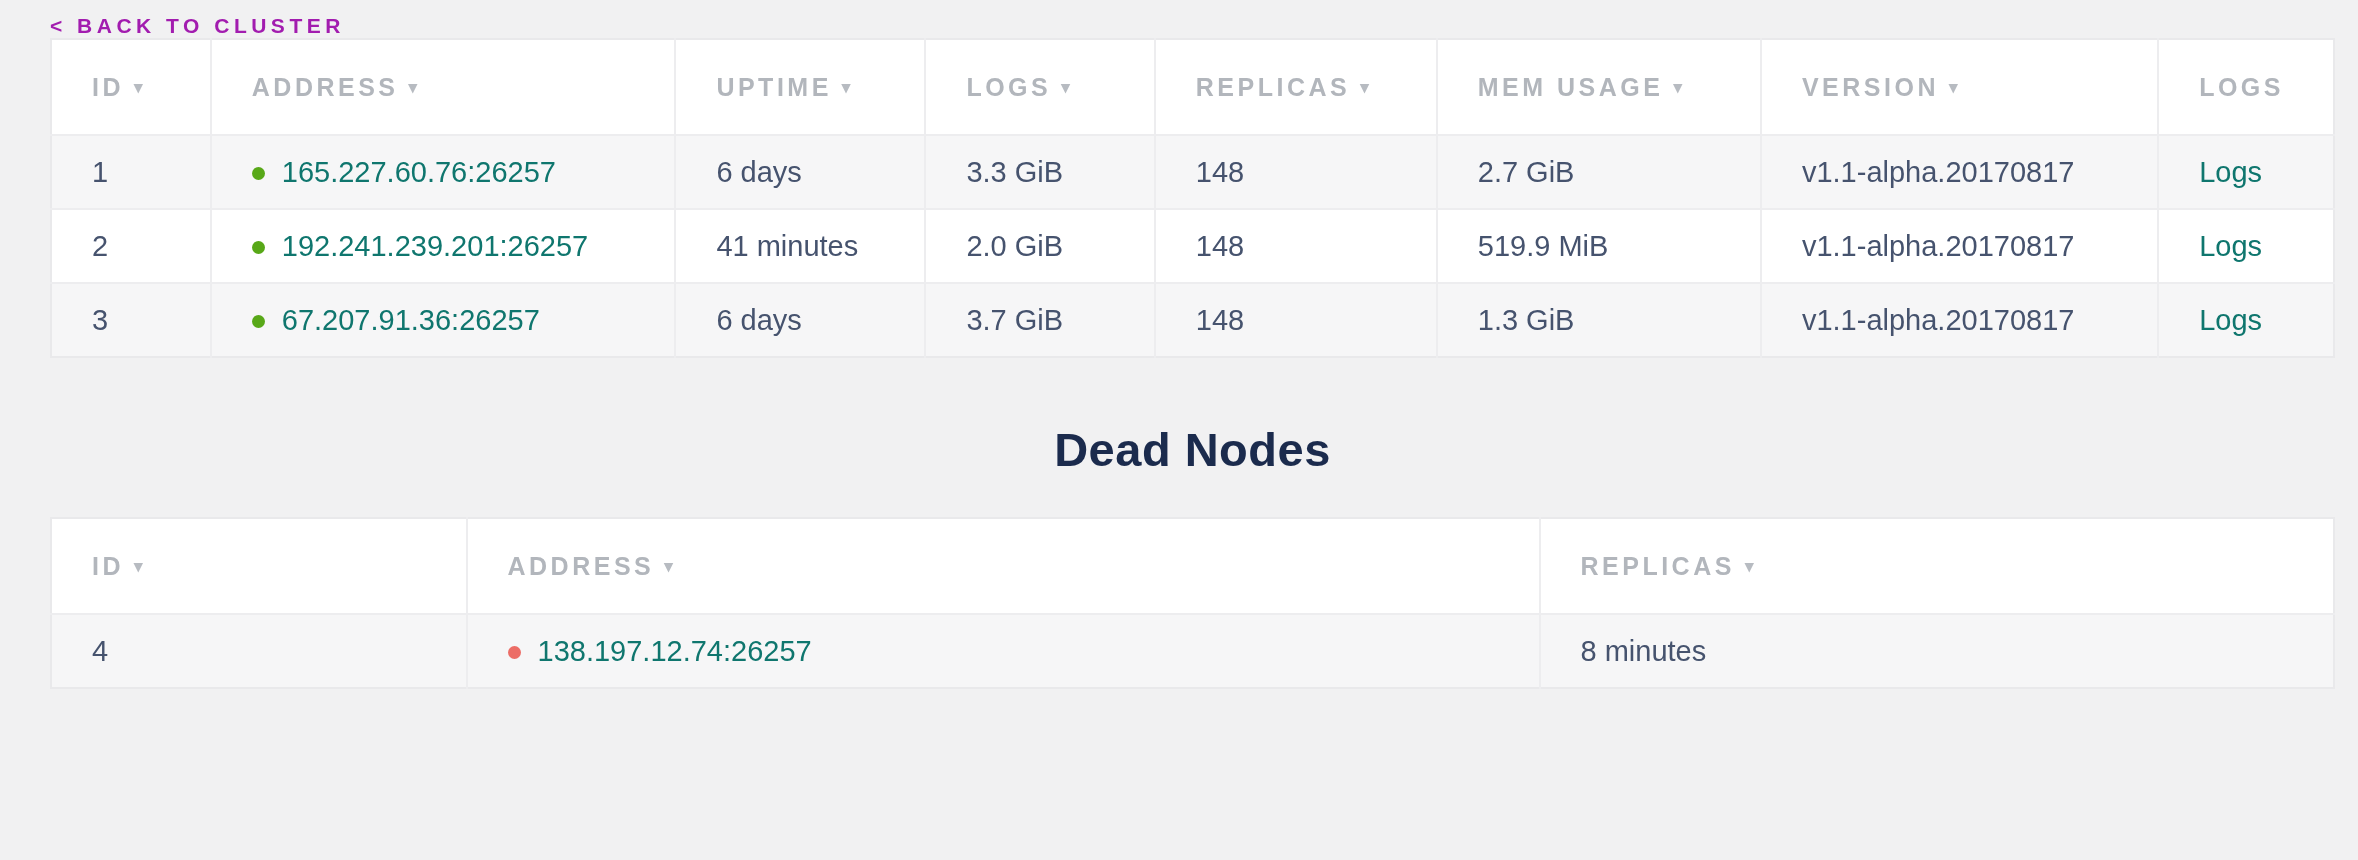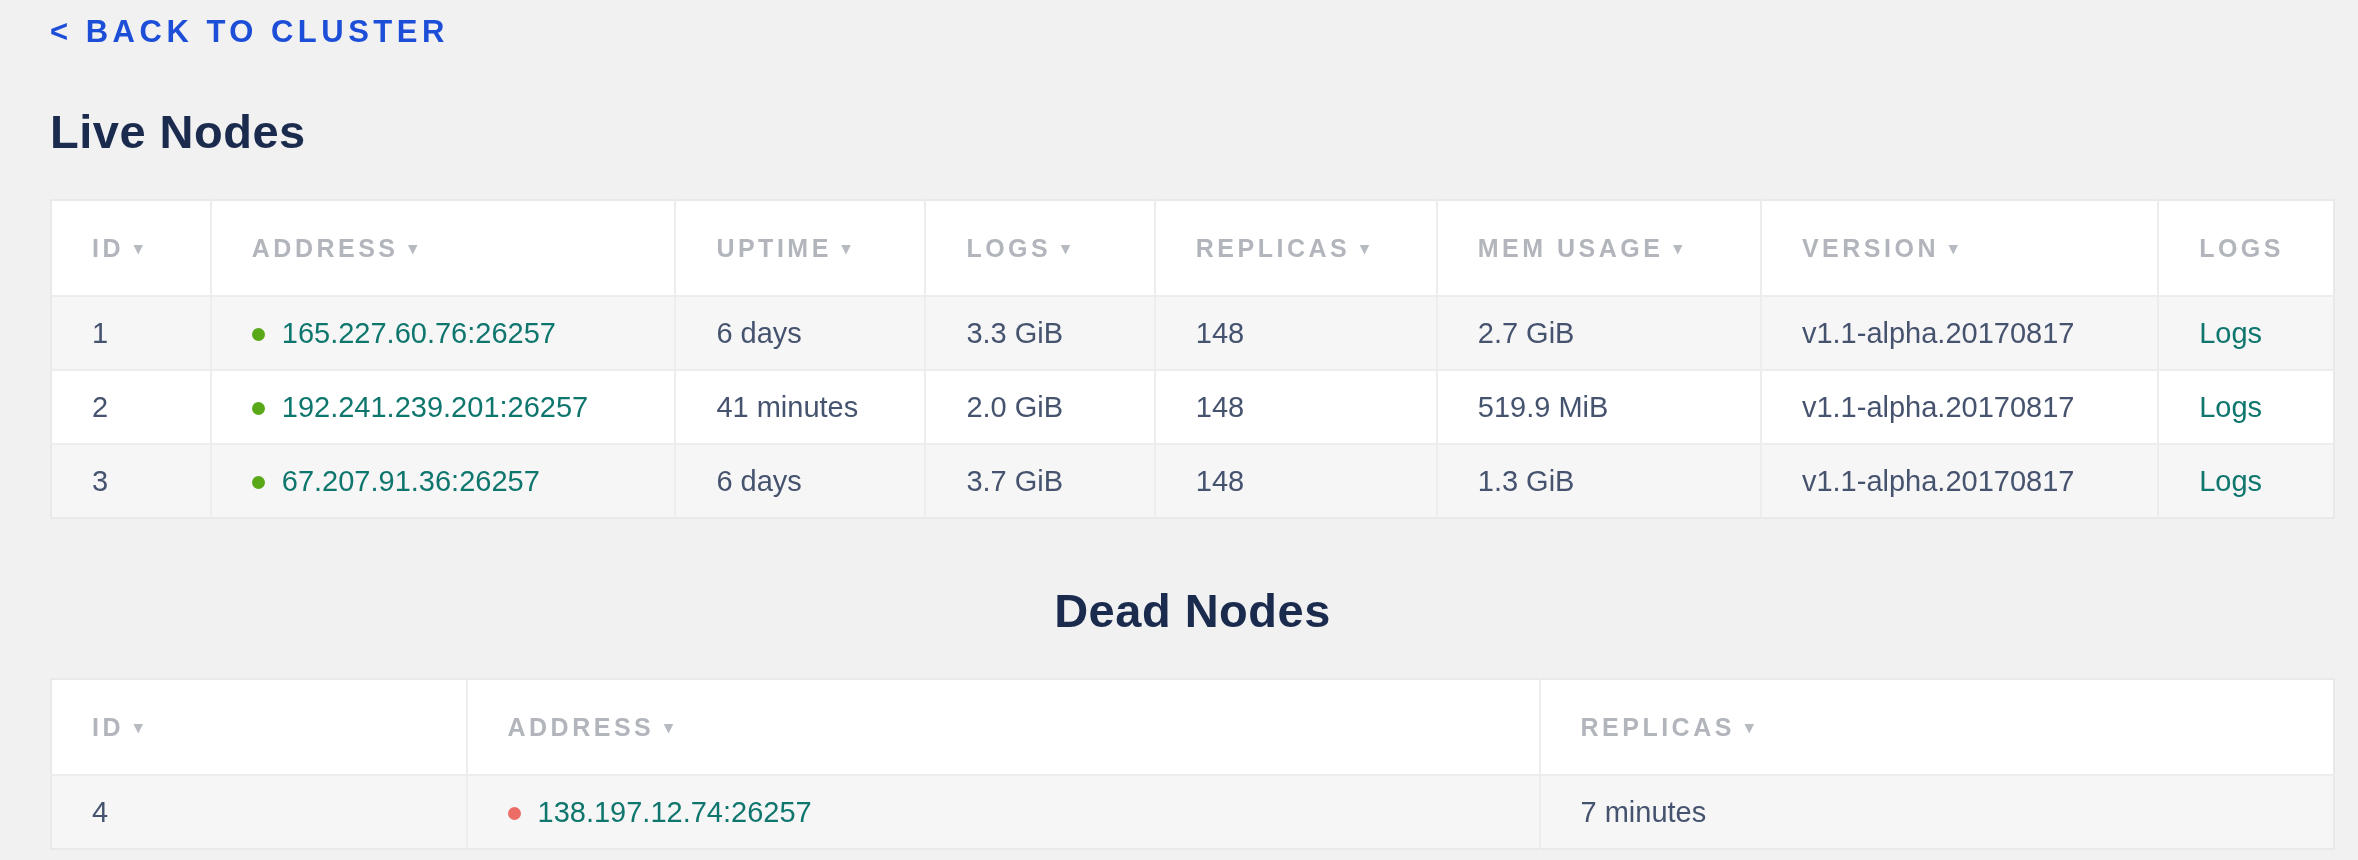--- a/index.html
+++ b/index.html
@@ -10,22 +10,22 @@
     -webkit-font-smoothing: antialiased;
   }
   .page {
     width: 2358px;
     height: 860px;
     padding: 14px 23px 0 50px;
     overflow: hidden;
   }
   .back-link {
     display: inline-block;
-    color: #1d4ed8;
-    font-size: 31px;
+    color: #a21caf;
+    font-size: 21px;
     font-weight: bold;
     letter-spacing: 4.5px;
     text-decoration: none;
     cursor: pointer;
   }
   .section-title {
     font-size: 47px;
     font-weight: bold;
     color: #1b2b4d;
     letter-spacing: 0.5px;
@@ -90,21 +90,20 @@
   }
   .dead-table td { height: 78px; }
 </style>
 </head>
 <body>
 
 <div class="page">
 
   <a class="back-link">&lt; BACK TO CLUSTER</a>
 
-  <h2 class="section-title">Live Nodes</h2>
 
   <table class="nodes" id="live-nodes-table">
       <colgroup>
         <col style="width: 7%;">
         <col style="width: 20.35%;">
         <col style="width: 10.95%;">
         <col style="width: 10.05%;">
         <col style="width: 12.35%;">
         <col style="width: 14.2%;">
         <col style="width: 17.4%;">
@@ -168,18 +167,18 @@
         <tr>
           <th><span>ID</span><span class="sort-arrow">▾</span></th>
           <th><span>ADDRESS</span><span class="sort-arrow">▾</span></th>
           <th><span>REPLICAS</span><span class="sort-arrow">▾</span></th>
         </tr>
       </thead>
       <tbody>
         <tr>
           <td>4</td>
           <td><span class="status-dot" style="background: rgb(236, 109, 102);"></span><a class="cell-link">138.197.12.74:26257</a></td>
-          <td>7 minutes</td>
+          <td>8 minutes</td>
         </tr>
       </tbody>
     </table>
 
 </div>
 
 </body></html>

